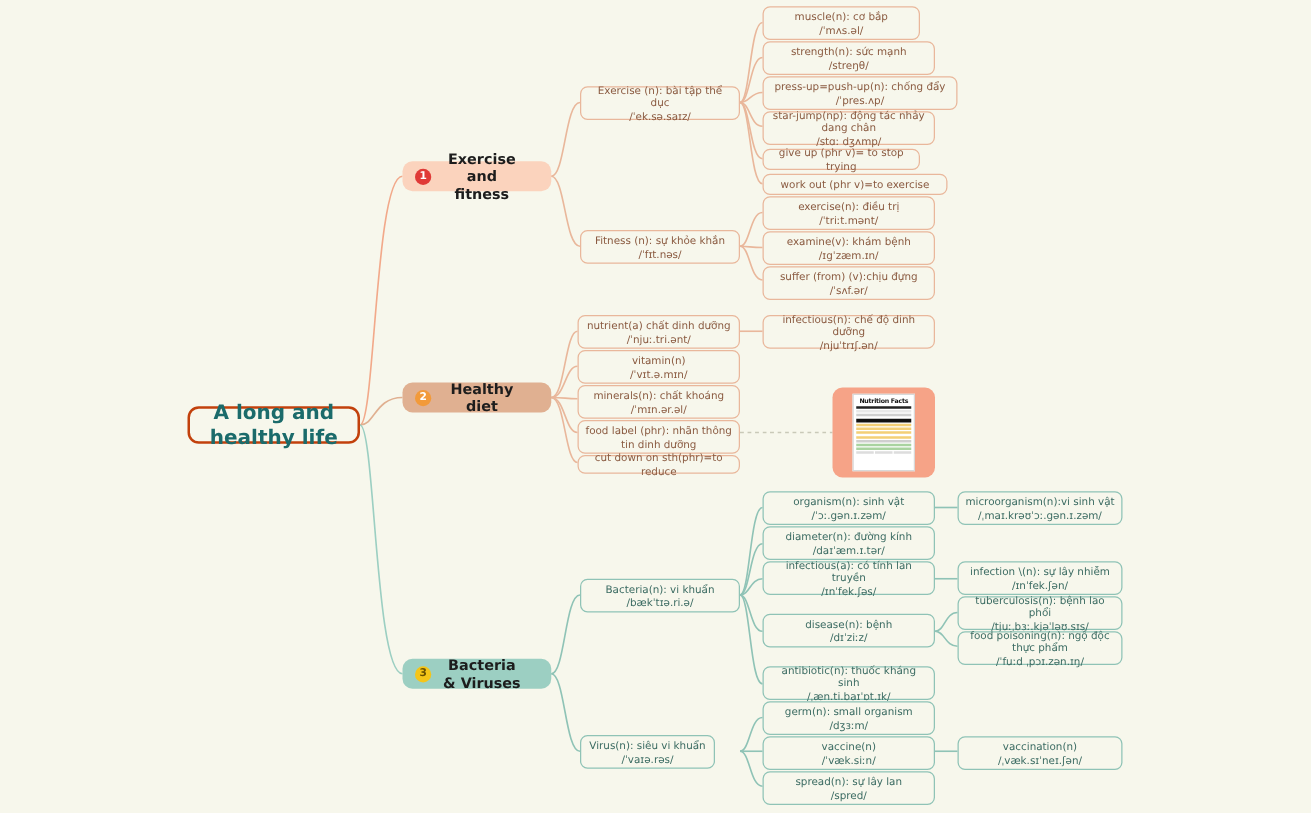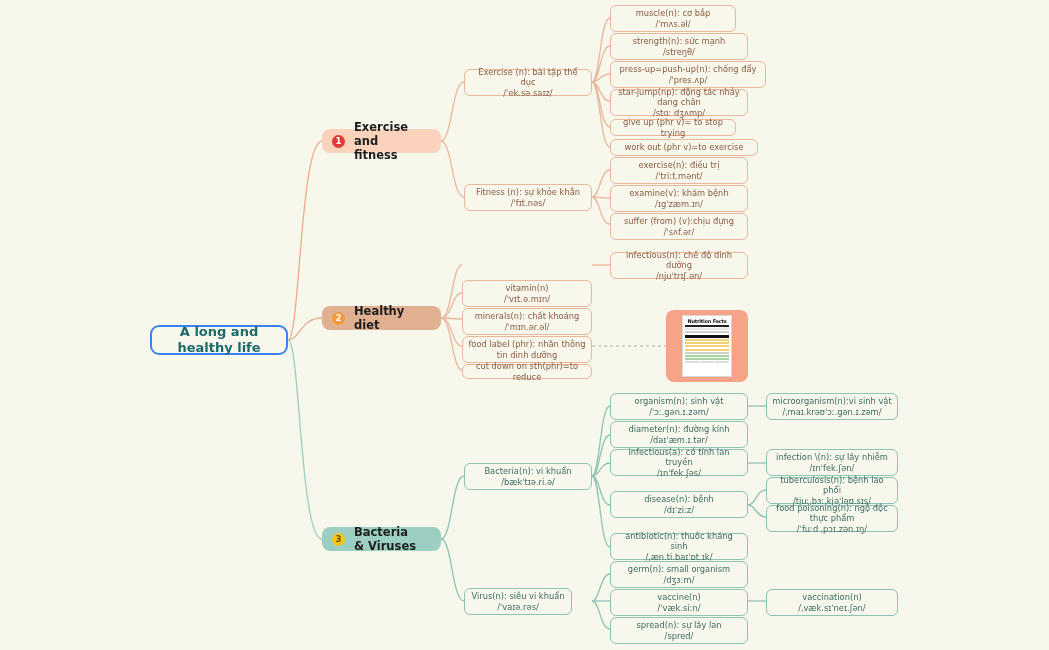--- a/index.html
+++ b/index.html
@@ -11,30 +11,30 @@
   }
   #canvas{position:absolute;inset:0;}
   svg.links{position:absolute;left:0;top:0;width:1049px;height:650px;pointer-events:none;}
 
   .node{position:absolute;box-sizing:border-box;display:flex;align-items:center;
         justify-content:center;text-align:center;border-radius:7px;
         line-height:1.22;white-space:pre-line;}
 
   
   .root{
-    border:2px solid #3b82f6;background:#f7f7ec;color:#1b6b6b;
-    font-size:13px;font-weight:600;border-radius:9px;
+    border:2px solid #c2410c;background:#f7f7ec;color:#1b6b6b;
+    font-size:16px;font-weight:600;border-radius:9px;
   }
 
   
   .branch{
     border-radius:8px;font-size:11.5px;font-weight:700;color:#1d1d1d;
     justify-content:flex-start;padding-left:10px;gap:9px;
   }
-  .branch .label{flex:1;text-align:left;padding-right:24px;}
+  .branch .label{flex:1;text-align:center;padding-right:24px;}
   .badge{width:13px;height:13px;border-radius:50%;flex:0 0 auto;
          display:flex;align-items:center;justify-content:center;
          font-size:8.5px;font-weight:700;color:#fff;}
   .b1{background:#fbd3bd;}
   .b1 .badge{background:#e03a37;}
   .b2{background:#e0b091;}
   .b2 .badge{background:#f29a3a;}
   .b3{background:#9ccfc2;}
   .b3 .badge{background:#f5c518;color:#6b5200;}
 
@@ -146,20 +146,22 @@
   <div class="node leaf warm" style="left:610px;top:185px;width:138px;height:27px;">examine(v): khám bệnh
 /ɪgˈzæm.ɪn/</div>
   <div class="node leaf warm" style="left:610px;top:213px;width:138px;height:27px;">suffer (from) (v):chịu đựng
 /ˈsʌf.ər/</div>
 
   <div class="node branch b2" style="left:322px;top:306px;width:119px;height:24px;">
     <span class="badge">2</span>
     <span class="label">Healthy diet</span>
   </div>
 
+  <div class="node leaf warm" style="left:462px;top:252px;width:130px;height:27px;">nutrient(a) chất dinh dưỡng
+/ˈnjuː.tri.ənt/</div>
   <div class="node leaf warm" style="left:610px;top:252px;width:138px;height:27px;">infectious(n): chế độ dinh dưỡng
 /njuˈtrɪʃ.ən/</div>
   <div class="node leaf warm" style="left:462px;top:280px;width:130px;height:27px;">vitamin(n)
 /ˈvɪt.ə.mɪn/</div>
   <div class="node leaf warm" style="left:462px;top:308px;width:130px;height:27px;">minerals(n): chất khoáng
 /ˈmɪn.ər.əl/</div>
   <div class="node leaf warm" style="left:462px;top:336px;width:130px;height:27px;">food label (phr): nhãn thông tin dinh dưỡng</div>
   <div class="node leaf warm" style="left:462px;top:364px;width:130px;height:15px;">cut down on sth(phr)=to reduce</div>
 
   <div class="nf-card" style="left:666px;top:310px;width:82px;height:72px;">

